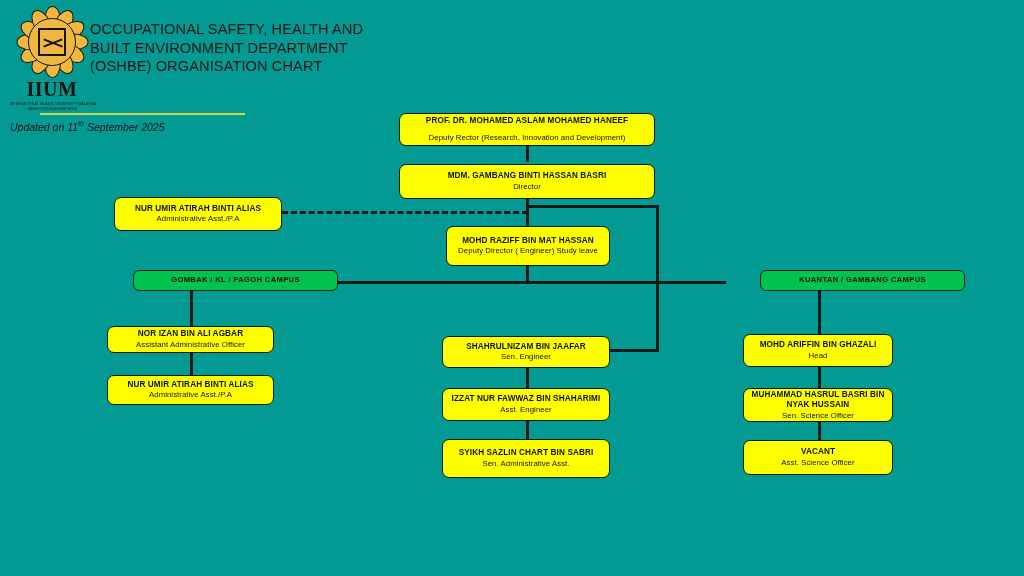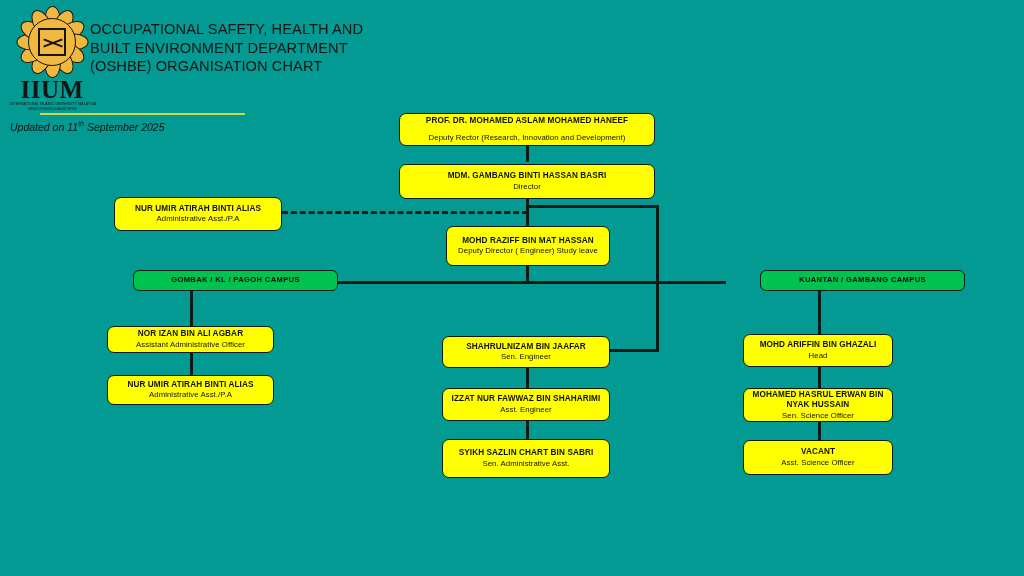--- a/index.html
+++ b/index.html
@@ -44,21 +44,21 @@
   #logo .crest:before, #logo .crest:after {
     content: ""; position: absolute; left: 3px; top: 12px;
     width: 20px; height: 2.4px; background: #17150f;
   }
   #logo .crest:before { transform: rotate(21deg); }
   #logo .crest:after  { transform: rotate(-21deg); }
   #logo .wordmark {
     position: absolute; left: 0; top: 70px; width: 84px;
     text-align: center;
     font-family: "Liberation Serif", serif;
-    font-weight: 700; font-size: 25px; line-height: 27px;
+    font-weight: 700; font-size: 20px; line-height: 27px;
     letter-spacing: 0.5px; color: #17150f;
   }
   #logo .tagline {
     position: absolute; left: 0; top: 96px; width: 84px;
     text-align: center;
     font-size: 3.4px; line-height: 5px; letter-spacing: 0.15px;
     color: #17150f; white-space: nowrap;
   }
   #logo .tagline2 {
     position: absolute; left: 0; top: 102px; width: 84px;
@@ -228,21 +228,21 @@
     <div class="nm">SYIKH SAZLIN CHART BIN SABRI</div>
     <div class="rl">Sen. Administrative Asst.</div>
   </div>
 
   <div class="node" style="left:743px; top:334px; width:150px; height:33px;">
     <div class="nm">MOHD ARIFFIN BIN  GHAZALI</div>
     <div class="rl">Head</div>
   </div>
 
   <div class="node" style="left:743px; top:388px; width:150px; height:34px;">
-    <div class="nm">MOHAMED HASRUL ERWAN BIN NYAK HUSSAIN</div>
+    <div class="nm">MUHAMMAD HASRUL BASRI BIN NYAK HUSSAIN</div>
     <div class="rl">Sen. Science Officer</div>
   </div>
 
   <div class="node" style="left:743px; top:440px; width:150px; height:35px;">
     <div class="nm">VACANT</div>
     <div class="rl">Asst. Science Officer</div>
   </div>
 
 </div>
 

